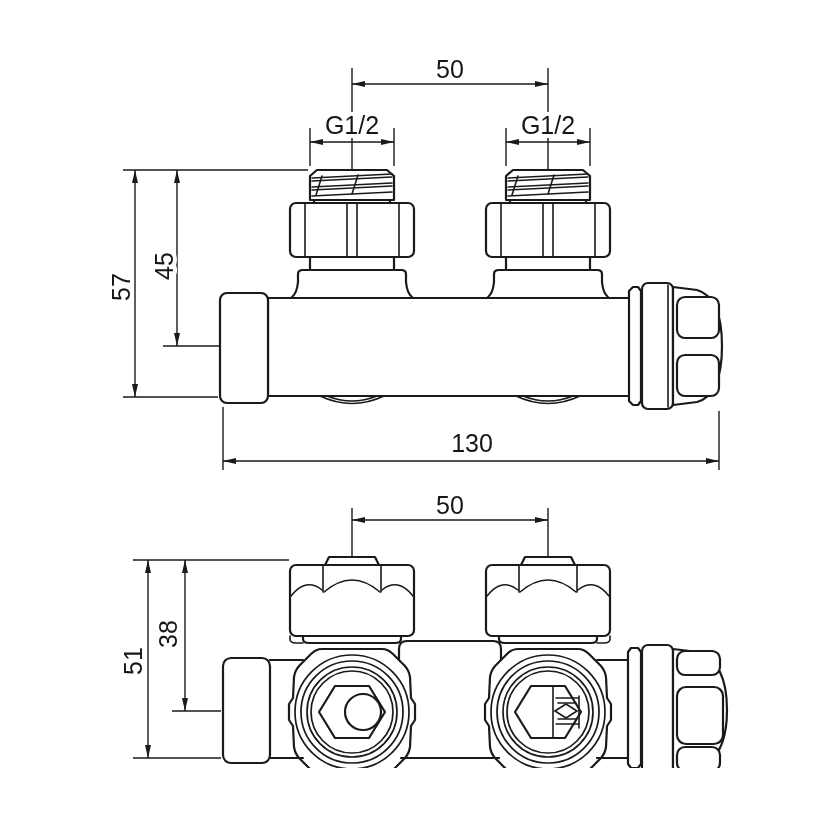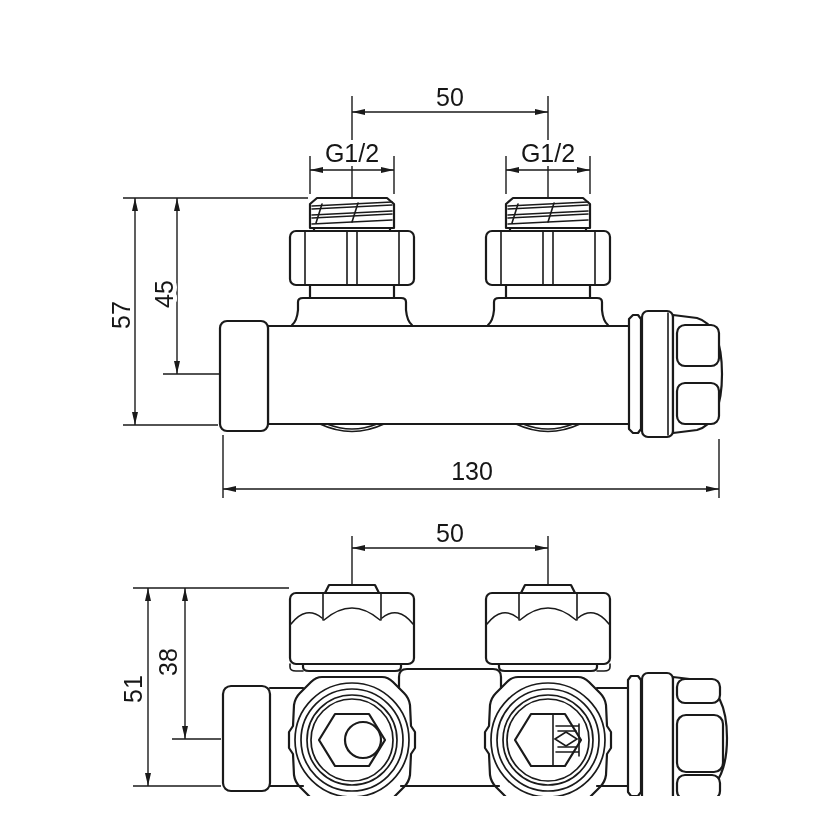--- a/index.html
+++ b/index.html
@@ -1,16 +1,16 @@
 <!DOCTYPE html>
 <html><head>
 <meta charset="utf-8">
 <style>
   html,body{margin:0;padding:0;background:#ffffff;}
-  #stage{position:relative;width:840px;height:768px;background:#ffffff;overflow:hidden;margin-top:28px;}
+  #stage{position:relative;width:840px;height:768px;background:#ffffff;overflow:hidden;}
   svg{display:block;}
   .outline{fill:#ffffff;stroke:#1a1a1a;stroke-width:2.2;stroke-linejoin:round;stroke-linecap:round;}
   .outline-nf{fill:none;stroke:#1a1a1a;stroke-width:2.2;stroke-linejoin:round;stroke-linecap:round;}
   .detail{fill:none;stroke:#1a1a1a;stroke-width:1.6;stroke-linecap:round;}
   .ring{fill:none;stroke:#1a1a1a;stroke-width:1.7;}
   .dim{fill:none;stroke:#1a1a1a;stroke-width:1.4;stroke-linecap:butt;}
   .arrow{fill:#1a1a1a;stroke:none;}
   .dimtext{font-family:"Liberation Sans","DejaVu Sans",sans-serif;font-size:25px;fill:#161616;
            text-anchor:middle;paint-order:stroke;stroke:#ffffff;stroke-width:8px;stroke-linejoin:round;}
 </style>

